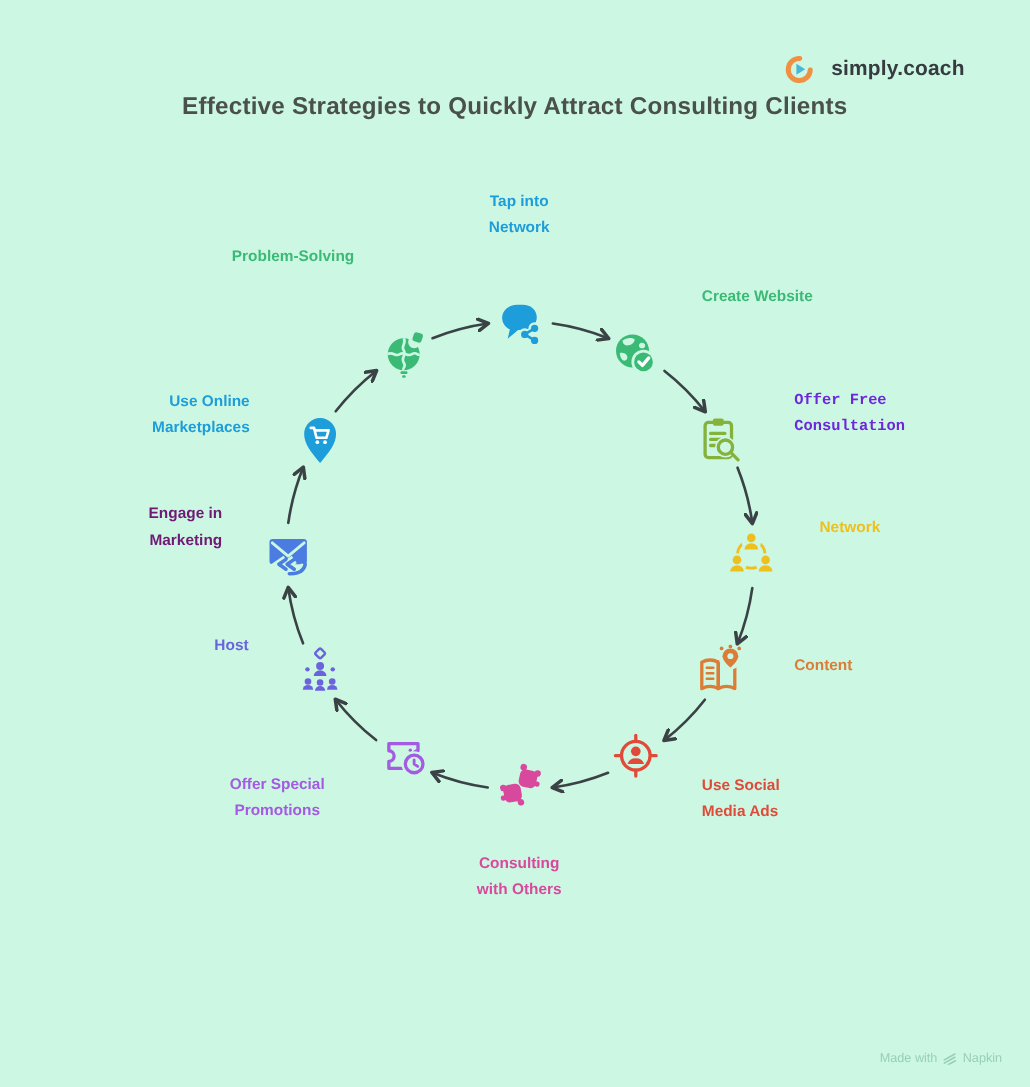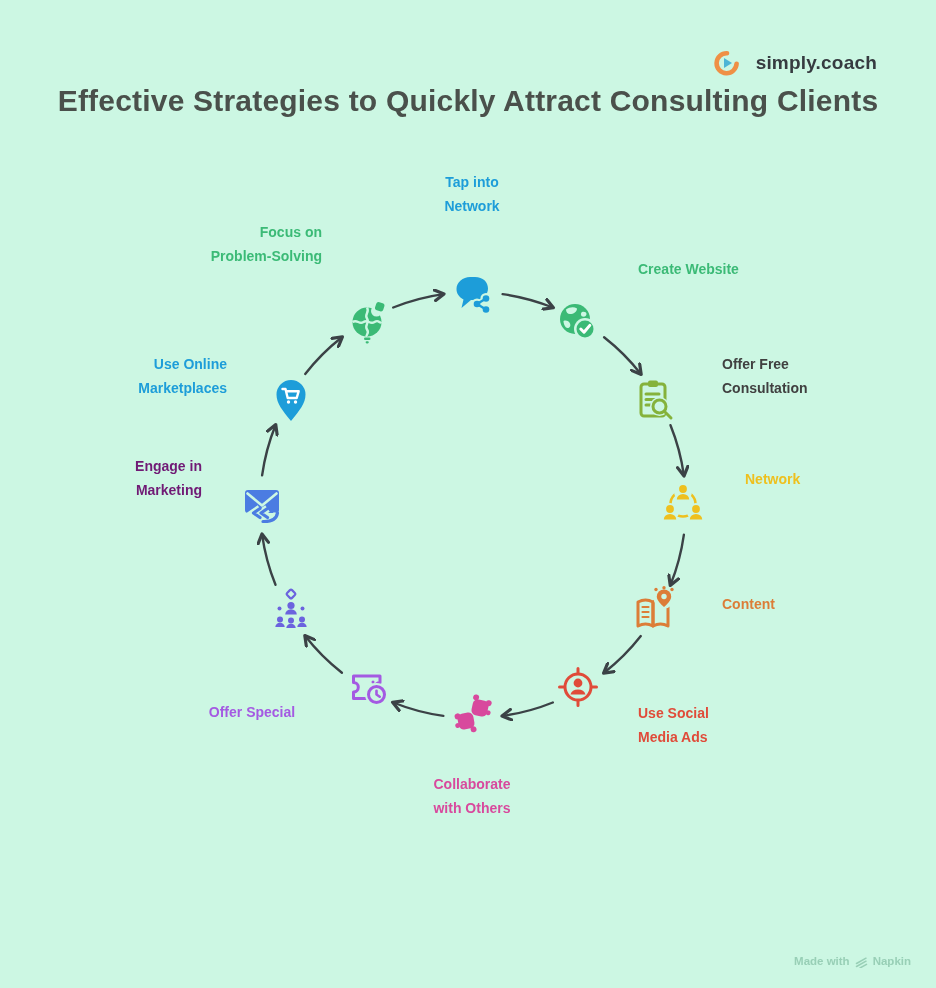--- a/index.html
+++ b/index.html
@@ -4,33 +4,33 @@
 <style>
   html,body{margin:0;padding:0}
   body{
     width:936px;height:988px;position:relative;overflow:hidden;
     background:#ccf7e3;
     font-family:"Liberation Sans",sans-serif;
   }
   .brand{position:absolute;top:50px;right:59px;display:flex;align-items:center;gap:17px}
   .brand-name{font-size:19px;font-weight:600;color:#363b40;letter-spacing:.2px}
   .title{position:absolute;top:84px;left:0;width:100%;text-align:center;
-         font-size:30px;font-weight:700;color:#4a504b;letter-spacing:.2px}
+         font-size:22px;font-weight:700;color:#4a504b;letter-spacing:.2px}
   #arrows{position:absolute;left:0;top:0}
   #arrows path{fill:none;stroke-width:2.4;stroke-linecap:round}
   .node{position:absolute;width:48px;height:48px}
   .node svg{display:block}
   .label{position:absolute;font-size:14px;font-weight:700;line-height:24px}
   .label span{display:block}
   .label span:empty{display:none}
   .t-center{text-align:center}
   .t-left{text-align:left}
   .t-right{text-align:right}
-  .footer{position:absolute;right:25px;bottom:20px;display:flex;align-items:flex-start;gap:5px;
-          font-size:11.5px;color:#98cfb6;font-weight:700}
+  .footer{position:absolute;right:25px;bottom:20px;display:flex;align-items:center;gap:5px;
+          font-size:11.5px;color:#98cfb6;font-weight:400}
 </style>
 </head>
 <body>
 
 <div class="brand">
   <svg width="26" height="26" viewBox="0 0 26 26">
     <path d="M14 3.2a10 10 0 1 0 9.6 10.5" fill="none" stroke="#ef9045" stroke-width="4.6" stroke-linecap="round"></path>
     <path d="M11 8l8 5-8 5z" fill="#4db6d6"></path>
   </svg>
   <span class="brand-name">simply.coach</span>
@@ -223,53 +223,54 @@
   </svg>
 </div>
 
 <div class="label t-center" style="left: 372px; top: 170px; width: 200px; color: rgb(29, 157, 217);">
   <span>Tap into</span>
   <span>Network</span>
 </div>
 <div class="label t-left" style="left: 638px; top: 257px; width: 220px; color: rgb(59, 186, 118);">
   <span>Create Website</span>
 </div>
-<div class="label t-left" style="left: 722px; top: 352px; width: 200px; color: #404040;">
+<div class="label t-left" style="left: 722px; top: 352px; width: 200px; color: #6d28d9; font-family: Liberation Mono, monospace;">
   <span>Offer Free</span>
   <span>Consultation</span>
 </div>
 <div class="label t-left" style="left: 745px; top: 467px; width: 190px; color: rgb(238, 192, 30);">
   <span>Network</span>
 </div>
 <div class="label t-left" style="left: 722px; top: 592px; width: 210px; color: rgb(220, 125, 55);">
   <span>Content</span>
 </div>
 <div class="label t-left" style="left: 638px; top: 701px; width: 200px; color: rgb(224, 75, 57);">
   <span>Use Social</span>
   <span>Media Ads</span>
 </div>
 <div class="label t-center" style="left: 372px; top: 772px; width: 200px; color: rgb(216, 73, 157);">
-  <span>Collaborate</span>
+  <span>Consulting</span>
   <span>with Others</span>
 </div>
 <div class="label t-center" style="left: 151px; top: 700px; width: 202px; color: rgb(164, 90, 226);">
   <span>Offer Special</span>
+  <span>Promotions</span>
 </div>
 <div class="label t-right" style="left: 26px; top: 574px; width: 200px; color: rgb(107, 99, 222);">
+  <span>Host</span>
 </div>
 <div class="label t-right" style="left: 22px; top: 454px; width: 180px; color: #701a75;">
   <span>Engage in</span>
   <span>Marketing</span>
 </div>
 <div class="label t-right" style="left: 27px; top: 352px; width: 200px; color: rgb(29, 157, 217);">
   <span>Use Online</span>
   <span>Marketplaces</span>
 </div>
 <div class="label t-right" style="left: 122px; top: 220px; width: 200px; color: rgb(59, 186, 118);">
-  <span>Focus on</span>
   <span>Problem-Solving</span>
 </div>
 
 <div class="footer">
   <span>Made with</span>
   <svg width="13" height="13" viewBox="0 0 13 13">
     <path d="M1.5 8.5L11 3.2M1.5 11.5L11 6.2M5 13l6.5-3.6" stroke="#98cfb6" stroke-width="1.5" fill="none" stroke-linecap="round"></path>
   </svg>
   <span>Napkin</span>
 </div>

